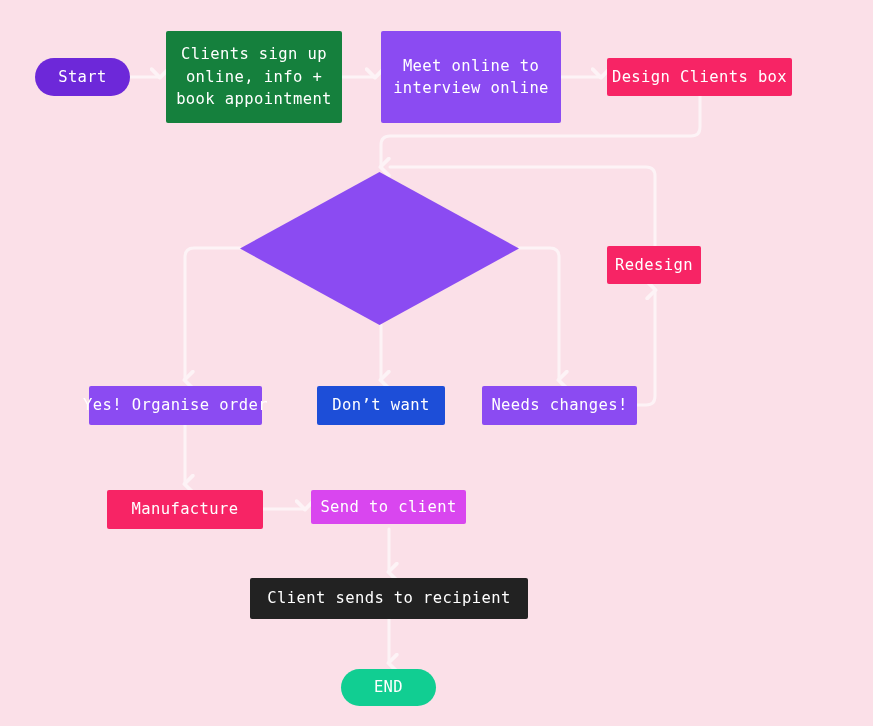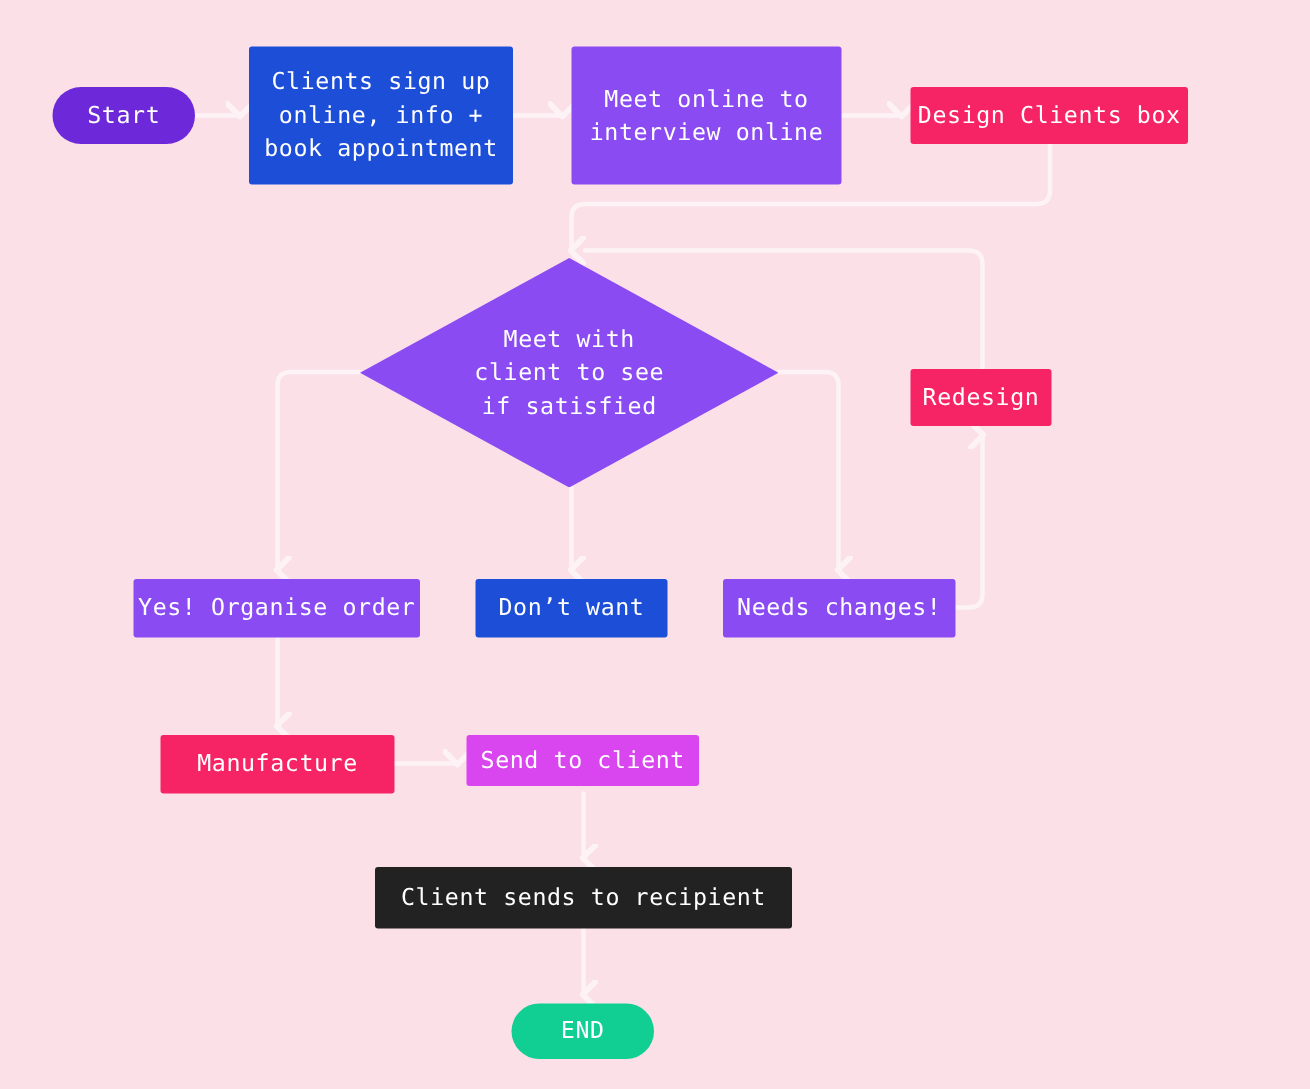--- a/index.html
+++ b/index.html
@@ -87,31 +87,29 @@
         <path d="M519,248 L550,248 Q559,248 559,257 L559,380" fill="none" stroke="#FDF3F6" stroke-width="3" stroke-linecap="round" stroke-linejoin="round" marker-end="url(#arrowhead)"></path>
         <path d="M637,405 L646,405 Q655,405 655,396 L655,290" fill="none" stroke="#FDF3F6" stroke-width="3" stroke-linecap="round" stroke-linejoin="round" marker-end="url(#arrowhead)"></path>
         <path d="M185,425 L185,484" fill="none" stroke="#FDF3F6" stroke-width="3" stroke-linecap="round" stroke-linejoin="round" marker-end="url(#arrowhead)"></path>
         <path d="M263,509 L305,509" fill="none" stroke="#FDF3F6" stroke-width="3" stroke-linecap="round" stroke-linejoin="round" marker-end="url(#arrowhead)"></path>
         <path d="M389,529 L389,572" fill="none" stroke="#FDF3F6" stroke-width="3" stroke-linecap="round" stroke-linejoin="round" marker-end="url(#arrowhead)"></path>
         <path d="M389,619 L389,663" fill="none" stroke="#FDF3F6" stroke-width="3" stroke-linecap="round" stroke-linejoin="round" marker-end="url(#arrowhead)"></path>
       </g>
   </svg>
   <div id="node-layer">
       <div class="node node-terminal" style="left: 35px; top: 58px; width: 95px; height: 38px; color: rgb(255, 255, 255); background: #6d28d9;"><span class="node-label">Start</span></div>
-      <div class="node node-rect" style="left: 166px; top: 31px; width: 176px; height: 92px; color: rgb(255, 255, 255); background: #1d4ed8; text-align: center;"><span class="node-label">Clients sign up
+      <div class="node node-rect" style="left: 166px; top: 31px; width: 176px; height: 92px; color: rgb(255, 255, 255); background: #15803d; text-align: center;"><span class="node-label">Clients sign up
 online, info +
 book appointment</span></div>
       <div class="node node-rect" style="left: 381px; top: 31px; width: 180px; height: 92px; color: rgb(255, 255, 255); background: rgb(139, 75, 242);"><span class="node-label">Meet online to
 interview online</span></div>
       <div class="node node-rect" style="left: 607px; top: 58px; width: 185px; height: 38px; color: rgb(255, 255, 255); background: rgb(247, 36, 101);"><span class="node-label">Design Clients box</span></div>
-      <div class="node node-decision" style="left: 240px; top: 172px; width: 279px; height: 153px; color: rgb(255, 255, 255);"><div class="diamond-shape" style="background: rgb(139, 75, 242);"></div><span class="node-label">Meet with
-client to see
-if satisfied</span></div>
+      <div class="node node-decision" style="left: 240px; top: 172px; width: 279px; height: 153px; color: rgb(255, 255, 255);"><div class="diamond-shape" style="background: rgb(139, 75, 242);"></div></div>
       <div class="node node-rect" style="left: 607px; top: 246px; width: 94px; height: 38px; color: rgb(255, 255, 255); background: rgb(247, 36, 101);"><span class="node-label">Redesign</span></div>
-      <div class="node node-rect" style="left: 89px; top: 386px; width: 191px; height: 39px; color: rgb(255, 255, 255); background: rgb(139, 75, 242);"><span class="node-label">Yes! Organise order</span></div>
+      <div class="node node-rect" style="left: 89px; top: 386px; width: 173px; height: 39px; color: rgb(255, 255, 255); background: rgb(139, 75, 242);"><span class="node-label">Yes! Organise order</span></div>
       <div class="node node-rect" style="left: 317px; top: 386px; width: 128px; height: 39px; color: rgb(255, 255, 255); background: #1d4ed8;"><span class="node-label">Don’t want</span></div>
       <div class="node node-rect" style="left: 482px; top: 386px; width: 155px; height: 39px; color: rgb(255, 255, 255); background: rgb(139, 75, 242);"><span class="node-label">Needs changes!</span></div>
       <div class="node node-rect" style="left: 107px; top: 490px; width: 156px; height: 39px; color: rgb(255, 255, 255); background: rgb(247, 36, 101);"><span class="node-label">Manufacture</span></div>
       <div class="node node-rect" style="left: 311px; top: 490px; width: 155px; height: 34px; color: rgb(255, 255, 255); background: #d946ef;"><span class="node-label">Send to client</span></div>
       <div class="node node-rect" style="left: 250px; top: 578px; width: 278px; height: 41px; color: rgb(255, 255, 255); background: rgb(34, 34, 34);"><span class="node-label">Client sends to recipient</span></div>
       <div class="node node-terminal" style="left: 341px; top: 669px; width: 95px; height: 37px; color: rgb(255, 255, 255); background: rgb(17, 206, 146);"><span class="node-label">END</span></div>
     </div>
 </div>
 
 </body></html>

